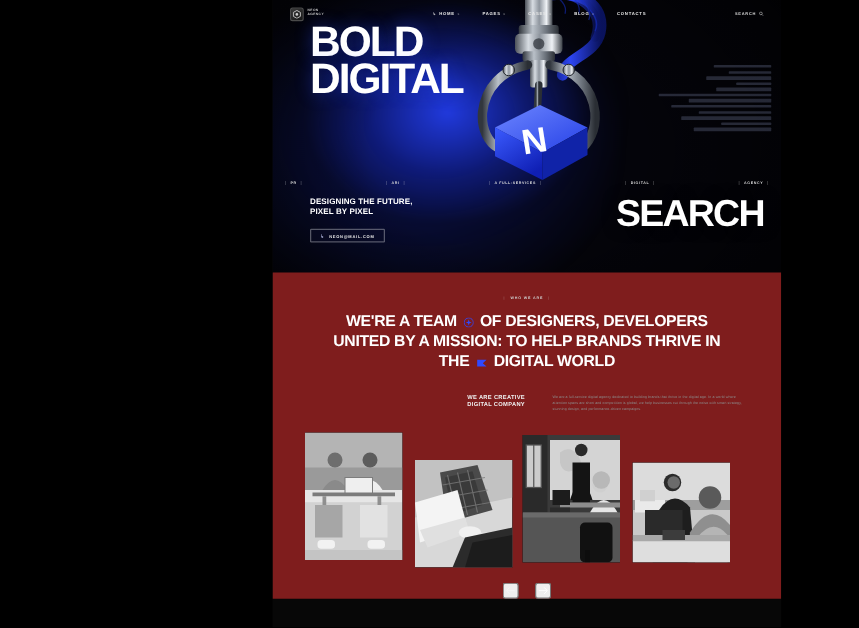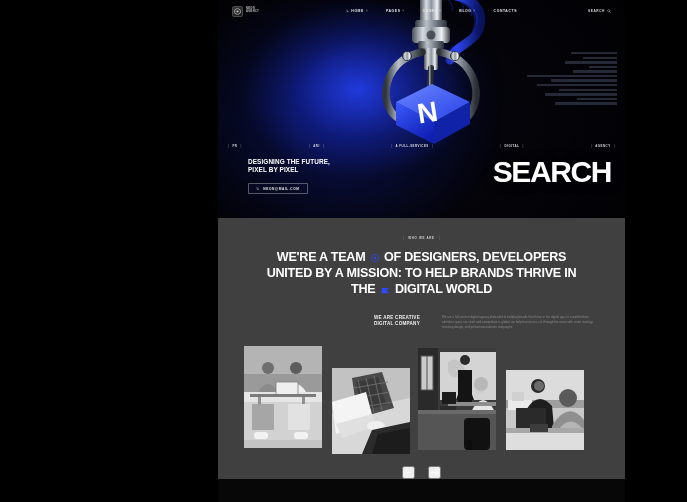--- a/index.html
+++ b/index.html
@@ -78,21 +78,21 @@
       letter-spacing:.1px; }
   .cta { position:absolute; left:30px; top:183px; z-index:8;
       display:inline-flex; align-items:center; gap:4px; height:11px;
       padding:0 7px; border:1px solid rgba(255,255,255,.32); border-radius:1px;
       background:rgba(10,14,40,.45); }
   .cta .ar { font-size:4px; color:#cfd4ff; }
   .cta span.lb { font-size:3.2px; letter-spacing:.6px; color:#e9e9e9;
       font-weight:700; }
 
   
-  .about { position:relative; width:100%; background:#404040; padding-top:18px; }
+  .about { position:relative; width:100%; background:#7f1d1d; padding-top:18px; }
   .pill { margin:0 auto; width:max-content; font-size:2.9px; letter-spacing:.7px;
       color:#cfcfcf; font-weight:700; display:flex; gap:4px; }
   .pill::before, .pill::after { content:"|"; opacity:.5; font-weight:400; }
 
   .bighead { margin:10px auto 0; width:330px; text-align:center;
       font-size:12.6px; line-height:1.26; font-weight:800; color:#fff;
       letter-spacing:-.25px; }
   .ic-star { display:inline-block; width:8px; height:8px; vertical-align:-1px;
       margin:0 2px; }
   .ic-flag { display:inline-block; width:9px; height:7px; vertical-align:-1px;
@@ -245,20 +245,24 @@
 
       <div class="navsearch">
         <span>SEARCH</span>
         <svg viewBox="0 0 20 20">
           <circle cx="8.5" cy="8.5" r="5.5" fill="none" stroke="#d8d8d8" stroke-width="2.2"></circle>
           <line x1="13" y1="13" x2="18" y2="18" stroke="#d8d8d8" stroke-width="2.2"></line>
         </svg>
       </div>
     </nav>
 
+    <h1 class="hero-h1">
+      <span>BOLD</span>
+      <span class="l2">DIGITAL</span>
+    </h1>
     <div class="brands">SEARCH</div>
 
     <div class="tagrow">
       <span class="tag">
             <span>PR</span>
           </span>
       <span class="tsp"></span>
       <span class="tag">
             <span>ARI</span>
           </span>

